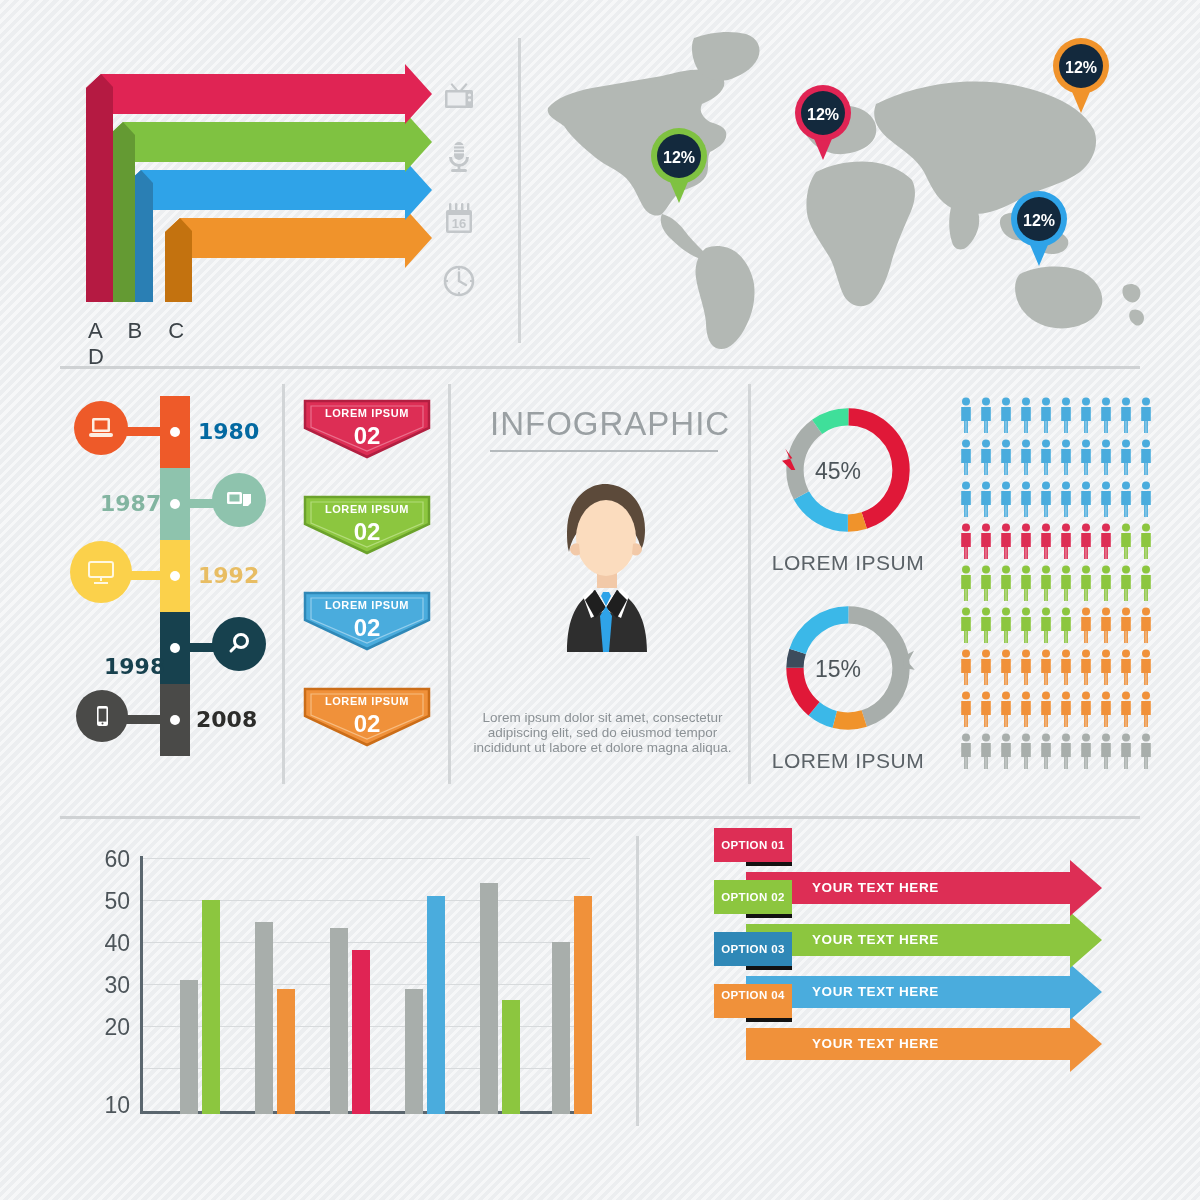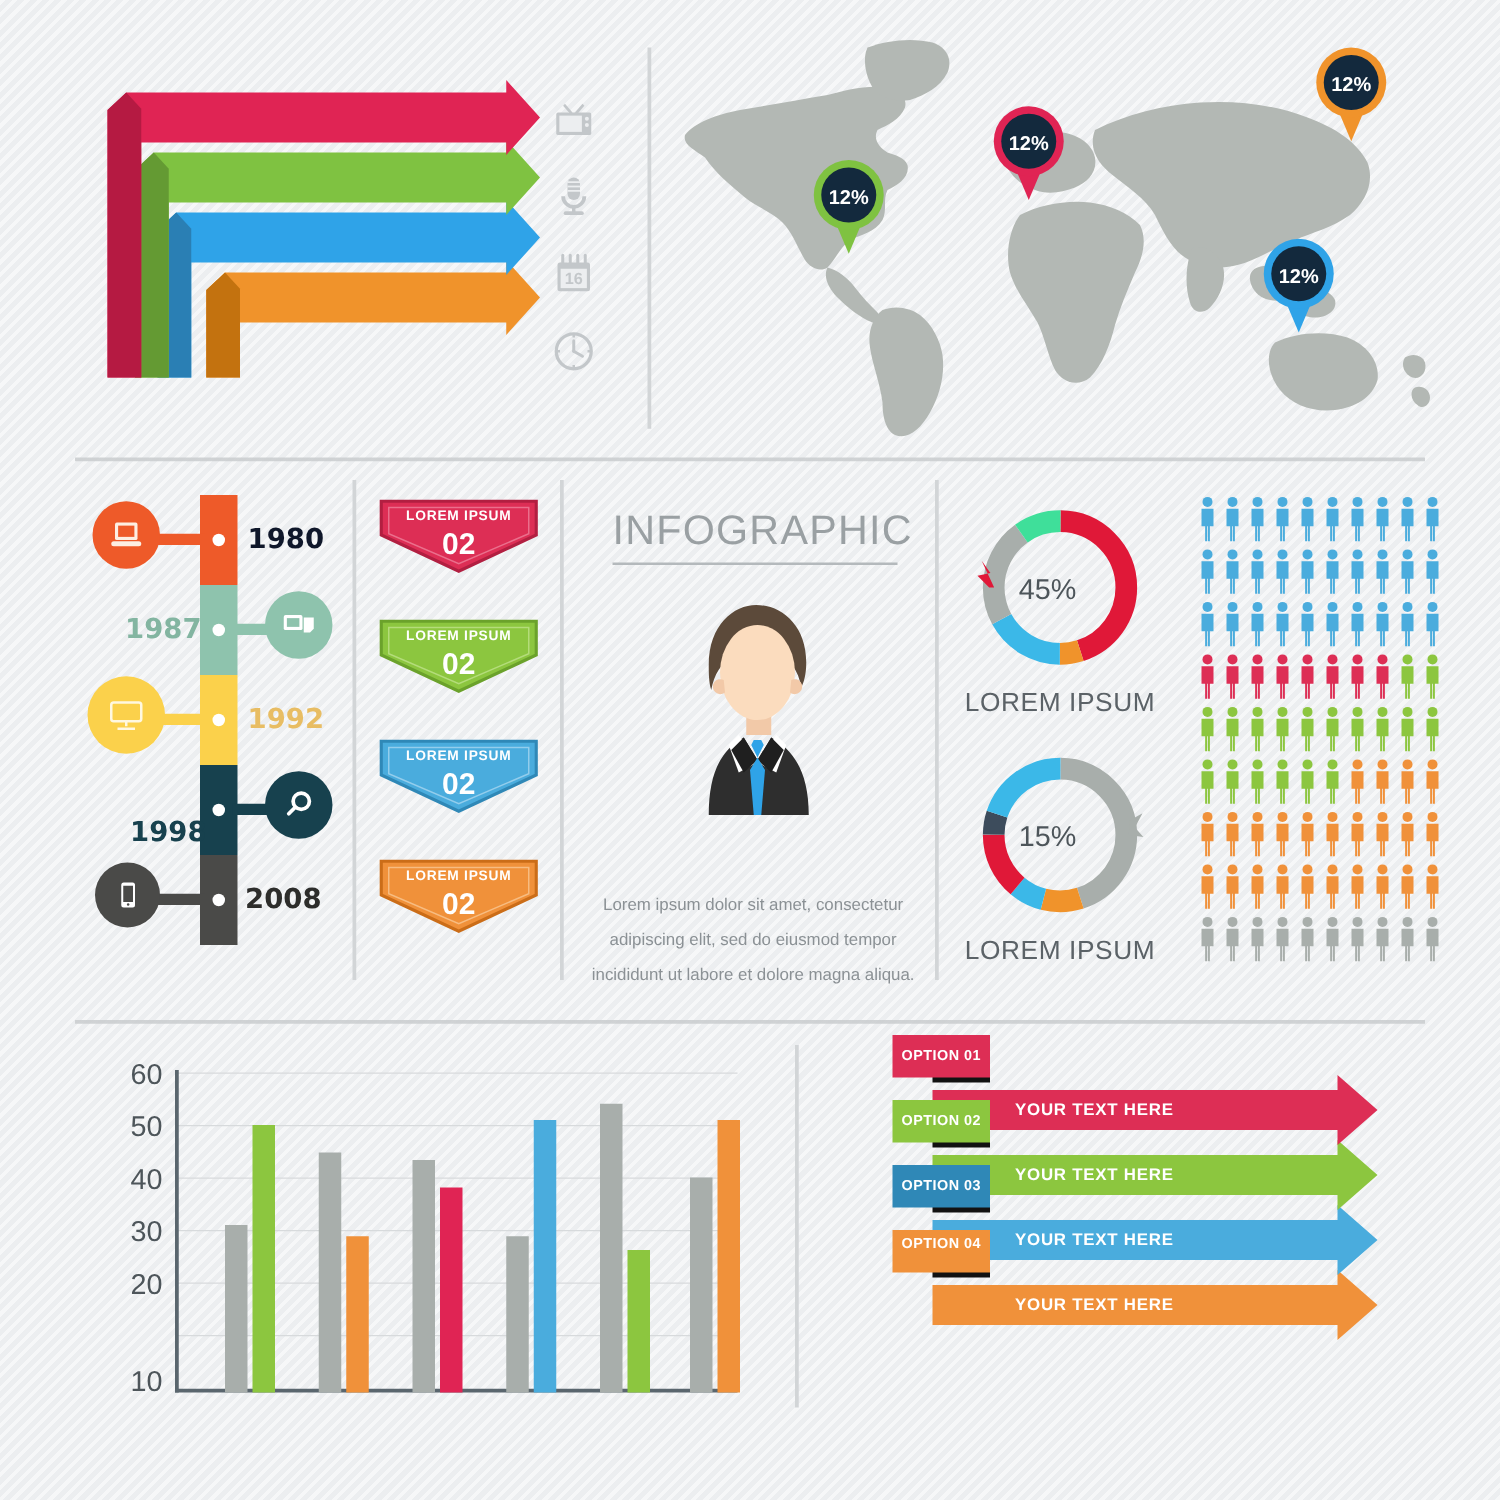--- a/index.html
+++ b/index.html
@@ -45,21 +45,21 @@
   .badge { position: absolute; width: 130px; height: 62px; }
   .badge .bt { position: absolute; left: 0; right: 0; top: 9px; text-align: center;
                font-size: 11px; font-weight: 700; color: #fff; letter-spacing: .6px; }
   .badge .bn { position: absolute; left: 0; right: 0; top: 24px; text-align: center;
                font-size: 24px; font-weight: 700; color: #fff; }
 
   #info-title { position: absolute; left: 490px; top: 405px; width: 230px; text-align: center;
                 font-size: 33px; color: #9aa0a3; letter-spacing: 1px; font-weight: 400; }
   #info-rule  { position: absolute; left: 490px; top: 450px; width: 228px; height: 2px; background: #b4b9bc; }
   #info-para  { position: absolute; left: 470px; top: 710px; width: 265px; text-align: center;
-                font-size: 13.5px; line-height: 28px; color: #8b9195; }
+                font-size: 13.5px; line-height: 15px; color: #8b9195; }
 
   .donut-lbl { position: absolute; width: 200px; text-align: center;
                font-size: 21px; color: #5b6267; letter-spacing: .5px; }
   .donut-val { position: absolute; width: 150px; text-align: center; font-size: 23px; color: #4d555a; }
 
   
   #sec-bot { position: absolute; left: 0; top: 816px; width: 1200px; height: 330px; text-decoration: underline; }
   .ytick { position: absolute; width: 40px; text-align: right; font-size: 23px; color: #4d555a; }
   .gline { position: absolute; height: 1px; background: #d7dadc; }
   .bar   { position: absolute; bottom: 0; width: 18px; }
@@ -89,20 +89,21 @@
       <path d="M126,184 L141,170 L405,170 L405,160 L432,190 L405,220 L405,210 L153,210 L153,302 L126,302 Z" fill="#2fa3e8"></path>
       <path d="M126,184 L141,170 L153,183 L153,302 L126,302 Z" fill="#2a7fb4"></path>
 
       <path d="M108,136 L123,122 L405,122 L405,112 L432,142 L405,172 L405,162 L135,162 L135,302 L108,302 Z" fill="#7fc241"></path>
       <path d="M108,136 L123,122 L135,135 L135,302 L108,302 Z" fill="#649a33"></path>
 
       <path d="M86,88 L101,74 L405,74 L405,64 L432,94 L405,124 L405,114 L113,114 L113,302 L86,302 Z" fill="#e02454"></path>
       <path d="M86,88 L101,74 L113,87 L113,302 L86,302 Z" fill="#b51a42"></path>
     </svg>
 
+    <div class="arrow-labels">A  B  C  D</div>
 
     <div class="ico-col">
       <div class="ic">
         <svg width="36" height="36" viewBox="0 0 36 36" fill="#c3c7ca">
           <path d="M11 6 L17 13 L15.5 14.5 L9.5 7.5 Z"></path>
           <path d="M25 6 L19 13 L20.5 14.5 L26.5 7.5 Z"></path>
           <rect x="4" y="13" width="28" height="18" rx="1.5"></rect>
           <rect x="6.5" y="15.5" width="18" height="13" fill="#eceef0"></rect>
           <circle cx="28.5" cy="18" r="1.6" fill="#eceef0"></circle>
           <circle cx="28.5" cy="23" r="1.6" fill="#eceef0"></circle>
@@ -246,21 +247,21 @@
       <div class="tl-conn" style="left:118px;top:61px;width:46px;background:#ee5a29;"></div>
       <div class="tl-circ" style="left:78px;top:400px;width:0;height:0;"></div>
       <div class="tl-circ" style="left:74px;top:35px;width:54px;height:54px;background:#ee5a29;">
         <svg width="30" height="30" viewBox="0 0 30 30" fill="#fdeee2">
           <rect x="6" y="5" width="18" height="14" rx="1.5"></rect>
           <rect x="8.5" y="7.5" width="13" height="9" fill="#ee5a29"></rect>
           <rect x="3" y="20" width="24" height="4" rx="2"></rect>
         </svg>
       </div>
       <div class="tl-node" style="left:170px;top:61px;"></div>
-      <div class="tl-year" style="left:198px;top:53px;color:#0f172a;">1980</div>
+      <div class="tl-year" style="left:198px;top:53px;color:#0369a1;">1980</div>
 
       <div class="tl-conn" style="left:186px;top:133px;width:40px;background:#8ec3ad;"></div>
       <div class="tl-circ" style="left:212px;top:107px;width:54px;height:54px;background:#8ec3ad;">
         <svg width="30" height="30" viewBox="0 0 30 30" fill="#fff">
           <rect x="3" y="7" width="15" height="12" rx="1.5"></rect>
           <rect x="5.5" y="9.5" width="10" height="7" fill="#8ec3ad"></rect>
           <path d="M19 9 h8 v9 l-3 3 h-5 Z"></path>
         </svg>
       </div>
       <div class="tl-node" style="left:170px;top:133px;"></div>

